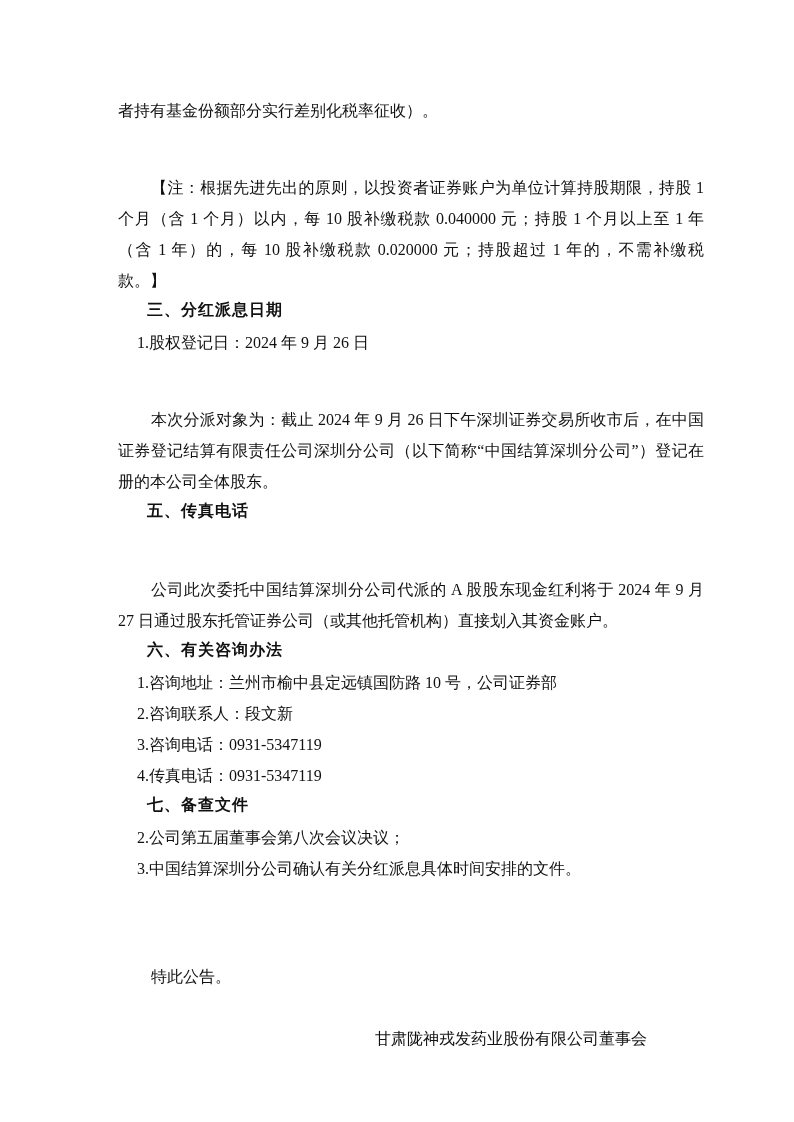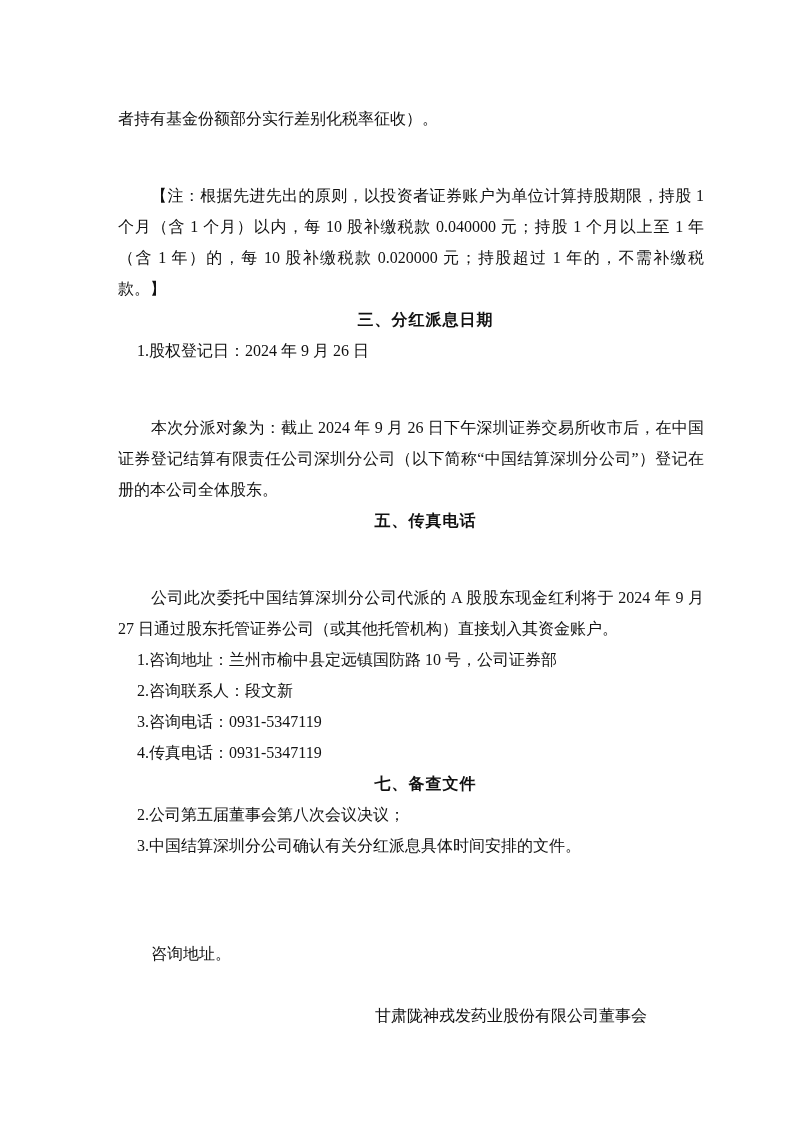--- a/index.html
+++ b/index.html
@@ -19,33 +19,31 @@
     font-size: 16px;
     line-height: 31px;
     color: #111111;
     overflow: hidden;
   }
   .block {
     margin: 0;
   }
   .block.continuation {
     text-align: justify;
-    margin-top: 8px;
   }
   .block.paragraph {
     text-align: justify;
     text-indent: 33px;
     margin-top: 46px;
   }
   .block.heading {
     text-indent: 29px;
     font-weight: bold;
-    font-family: Liberation Sans, sans-serif;
+    font-family: Liberation Mono, monospace;
     letter-spacing: 1px;
-    text-align: center;
   }
   .block.list_item {
     text-indent: 19px;
     text-align: justify;
   }
   .block.spacer {
     height: 31px;
   }
   .signature {
     text-align: right;
@@ -67,29 +65,30 @@
 
 <div class="page">
   <div id="doc-blocks">
       <div class="block continuation">者持有基金份额部分实行差别化税率征收）。</div>
       <div class="block paragraph">【注：根据先进先出的原则，以投资者证券账户为单位计算持股期限，持股 1 个月（含 1 个月）以内，每 10 股补缴税款 0.040000 元；持股 1 个月以上至 1 年（含 1 年）的，每 10 股补缴税款 0.020000 元；持股超过 1 年的，不需补缴税款。】</div>
       <div class="block heading">三、分红派息日期</div>
       <div class="block list_item">1.股权登记日：2024 年 9 月 26 日</div>
       <div class="block paragraph">本次分派对象为：截止 2024 年 9 月 26 日下午深圳证券交易所收市后，在中国证券登记结算有限责任公司深圳分公司（以下简称“中国结算深圳分公司”）登记在册的本公司全体股东。</div>
       <div class="block heading">五、传真电话</div>
       <div class="block paragraph">公司此次委托中国结算深圳分公司代派的 A 股股东现金红利将于 2024 年 9 月 27 日通过股东托管证券公司（或其他托管机构）直接划入其资金账户。</div>
+      <div class="block heading">六、有关咨询办法</div>
       <div class="block list_item">1.咨询地址：兰州市榆中县定远镇国防路 10 号，公司证券部</div>
       <div class="block list_item">2.咨询联系人：段文新</div>
       <div class="block list_item">3.咨询电话：0931-5347119</div>
       <div class="block list_item">4.传真电话：0931-5347119</div>
       <div class="block heading">七、备查文件</div>
       <div class="block list_item">2.公司第五届董事会第八次会议决议；</div>
       <div class="block list_item">3.中国结算深圳分公司确认有关分红派息具体时间安排的文件。</div>
       <div class="block spacer"></div>
-      <div class="block paragraph">咨询地址。</div>
+      <div class="block paragraph">特此公告。</div>
       <div class="block spacer"></div>
     </div>
   <div class="signature">
     <div class="signature-inner">
       <div class="signature-company">甘肃陇神戎发药业股份有限公司董事会</div>
     </div>
   </div>
 </div>
 
 </body></html>

